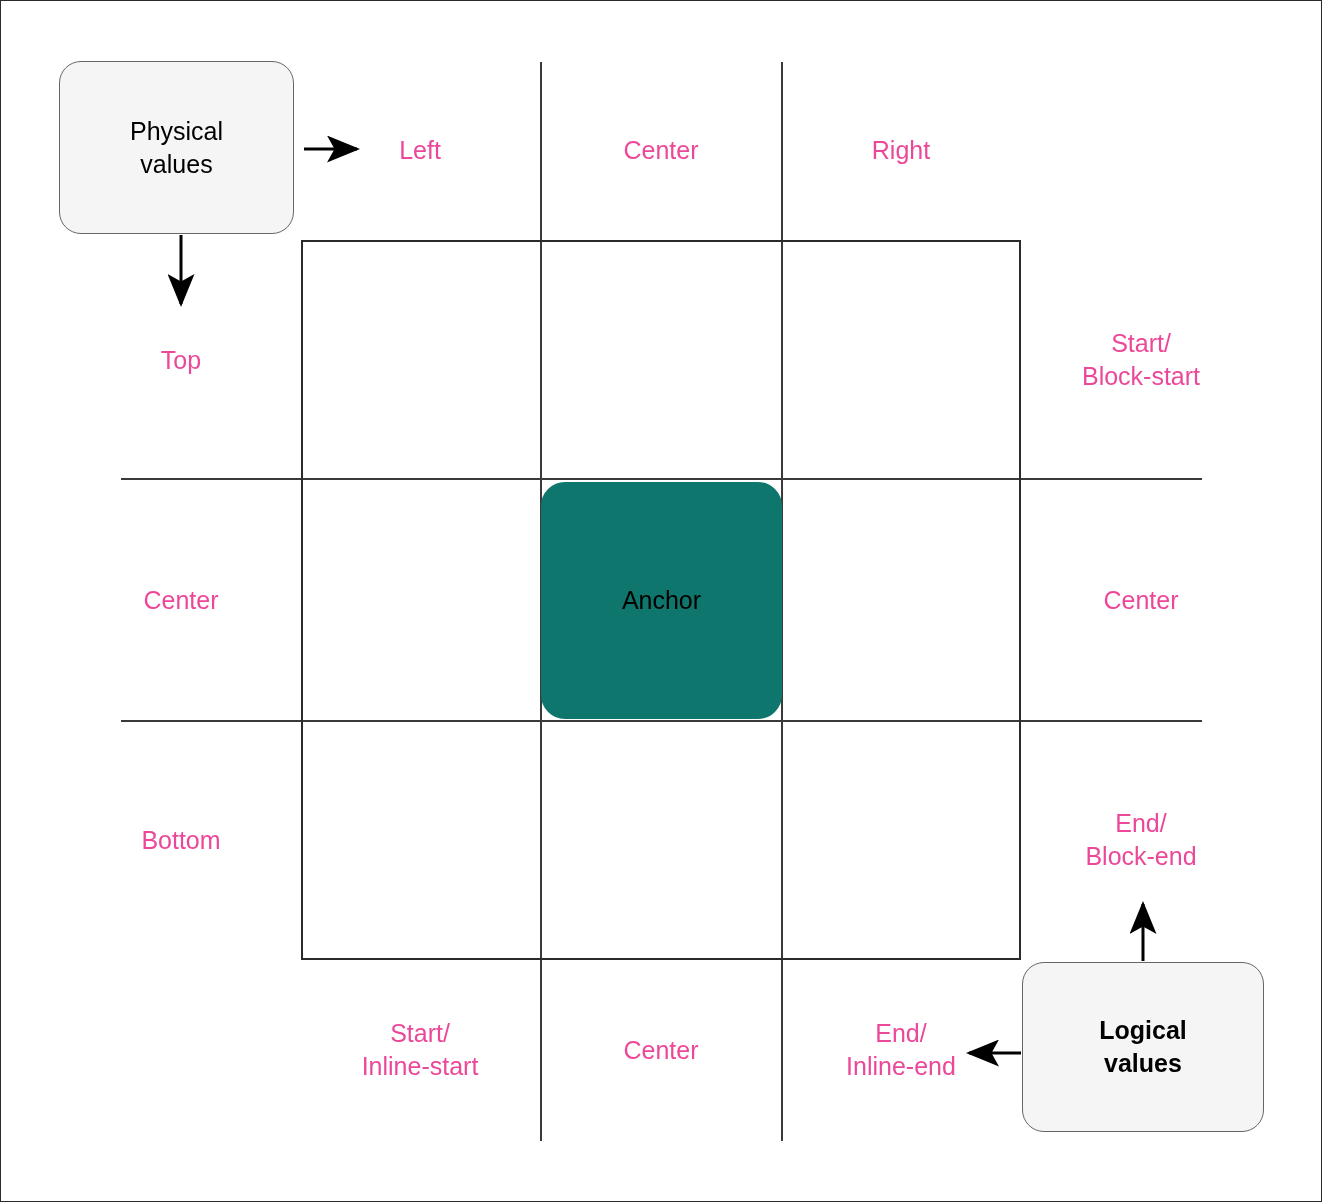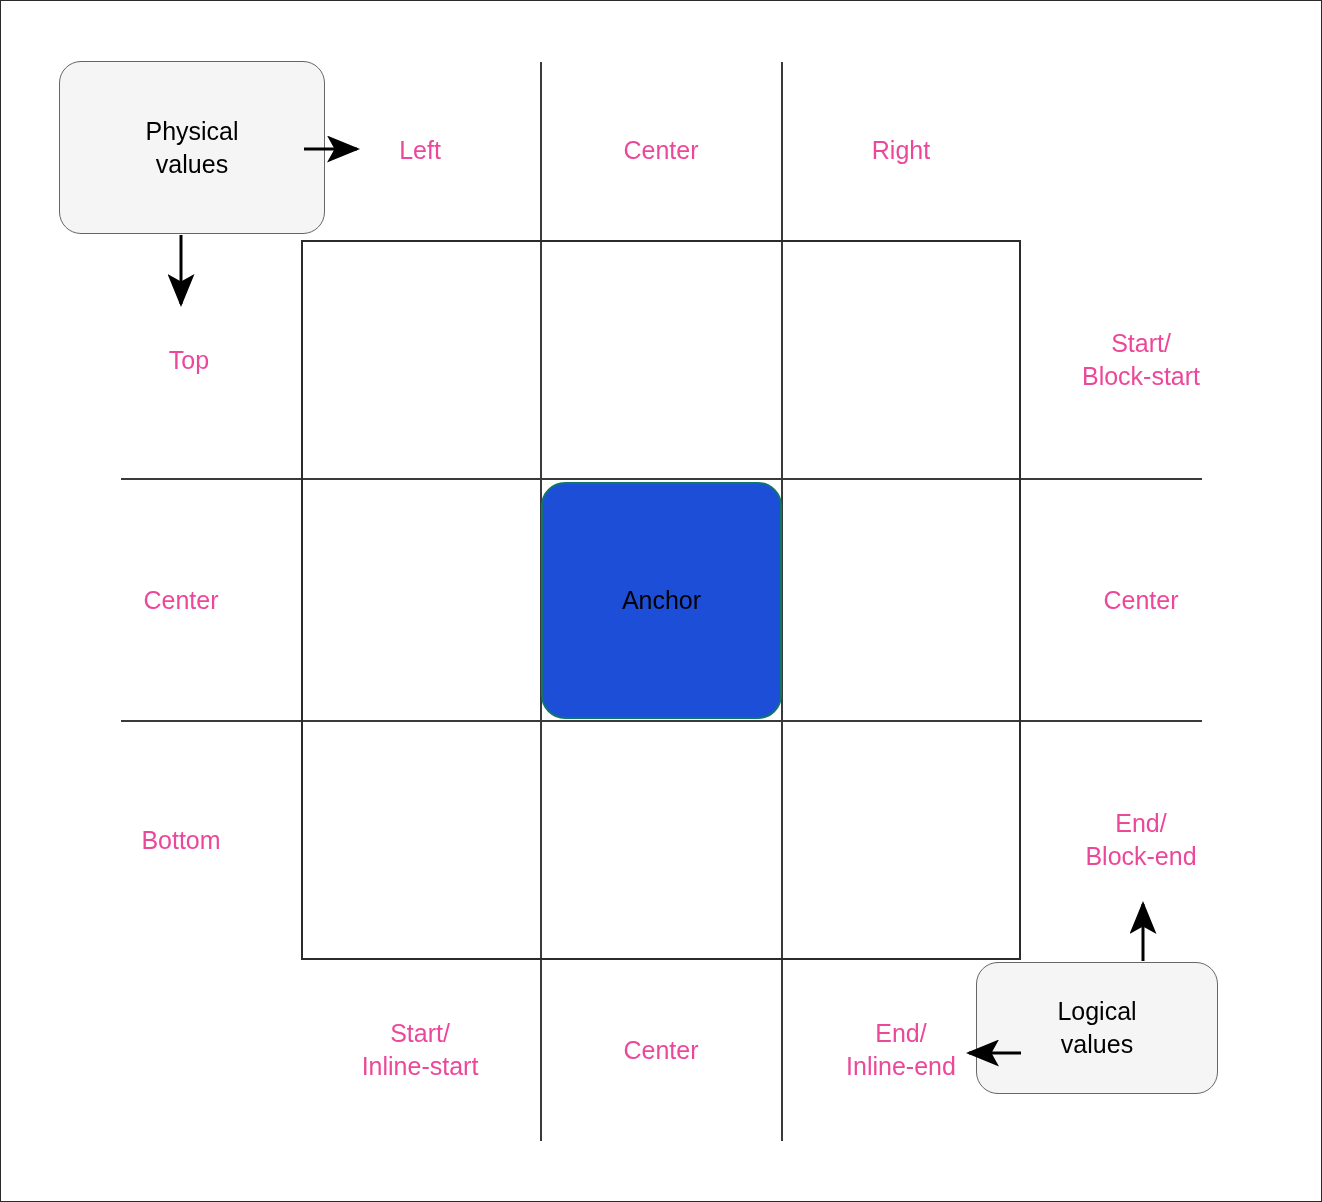--- a/index.html
+++ b/index.html
@@ -57,22 +57,22 @@
     line-height: 33px;
     color: #000000;
     white-space: pre-line;
   }
   .node-physical, .node-logical {
     background: #f5f5f5;
     border: 1px solid #666666;
     border-radius: 22px;
   }
   .node-anchor {
-    background: #1d4ed8;
-    border: 2px solid #0f766e;
+    background: #0f766e;
+    border: 4px solid #0f766e;
     border-radius: 24px;
   }
   .arrow-svg {
     position: absolute;
     overflow: visible;
     pointer-events: none;
   }
 </style>
 </head>
 <body>
@@ -83,42 +83,42 @@
   <div class="gridline-v" style="left:780px; top:61px; height:1079px;"></div>
   <div class="gridline-h" style="left:120px; top:477px; width:1081px;"></div>
   <div class="gridline-h" style="left:120px; top:719px; width:1081px;"></div>
 
   <div class="outer-rect" style="left:300px; top:239px; width:720px; height:720px;"></div>
 
   <div class="label" style="left:419px; top:149px;">Left</div>
   <div class="label" style="left:660px; top:149px;">Center</div>
   <div class="label" style="left:900px; top:149px;text-align:right;">Right</div>
 
-  <div class="label" style="left:188px; top:359px;">Top</div>
+  <div class="label" style="left:180px; top:359px;">Top</div>
   <div class="label" style="left:180px; top:599px;">Center</div>
   <div class="label" style="left:180px; top:839px;text-align:right;">Bottom</div>
 
   <div class="label" style="left:1140px; top:359px;">Start/
 Block-start</div>
   <div class="label" style="left:1140px; top:599px;">Center</div>
   <div class="label" style="left:1140px; top:839px;">End/
 Block-end</div>
 
   <div class="label" style="left:419px; top:1049px;">Start/
 Inline-start</div>
   <div class="label" style="left:660px; top:1049px;">Center</div>
   <div class="label" style="left:900px; top:1049px;">End/
 Inline-end</div>
 
   <div class="node-box node-anchor" style="left:540px; top:481px; width:241px; height:237px;">Anchor</div>
 
-  <div class="node-box node-physical" style="left:58px; top:60px; width:266px; height:173px;">Physical
+  <div class="node-box node-physical" style="left:58px; top:60px; width:235px; height:173px;">Physical
 values</div>
 
-  <div class="node-box node-logical" style="left:975px; top:961px; width:242px; height:132px;">Logical
+  <div class="node-box node-logical" style="left:1021px; top:961px; width:242px; height:170px;font-weight:bold;">Logical
 values</div>
 
   <svg class="arrow-svg" style="left:0; top:0;" width="1322" height="1202" viewBox="0 0 1322 1202">
     <defs>
       <marker id="ah-r" markerWidth="11" markerHeight="9" refX="10" refY="4.5" orient="auto">
         <path d="M0,0 L11,4.5 L0,9 L2.5,4.5 Z" fill="#000000"></path>
       </marker>
       <marker id="ah-d" markerWidth="11" markerHeight="9" refX="10" refY="4.5" orient="auto">
         <path d="M0,0 L11,4.5 L0,9 L2.5,4.5 Z" fill="#000000"></path>
       </marker>

